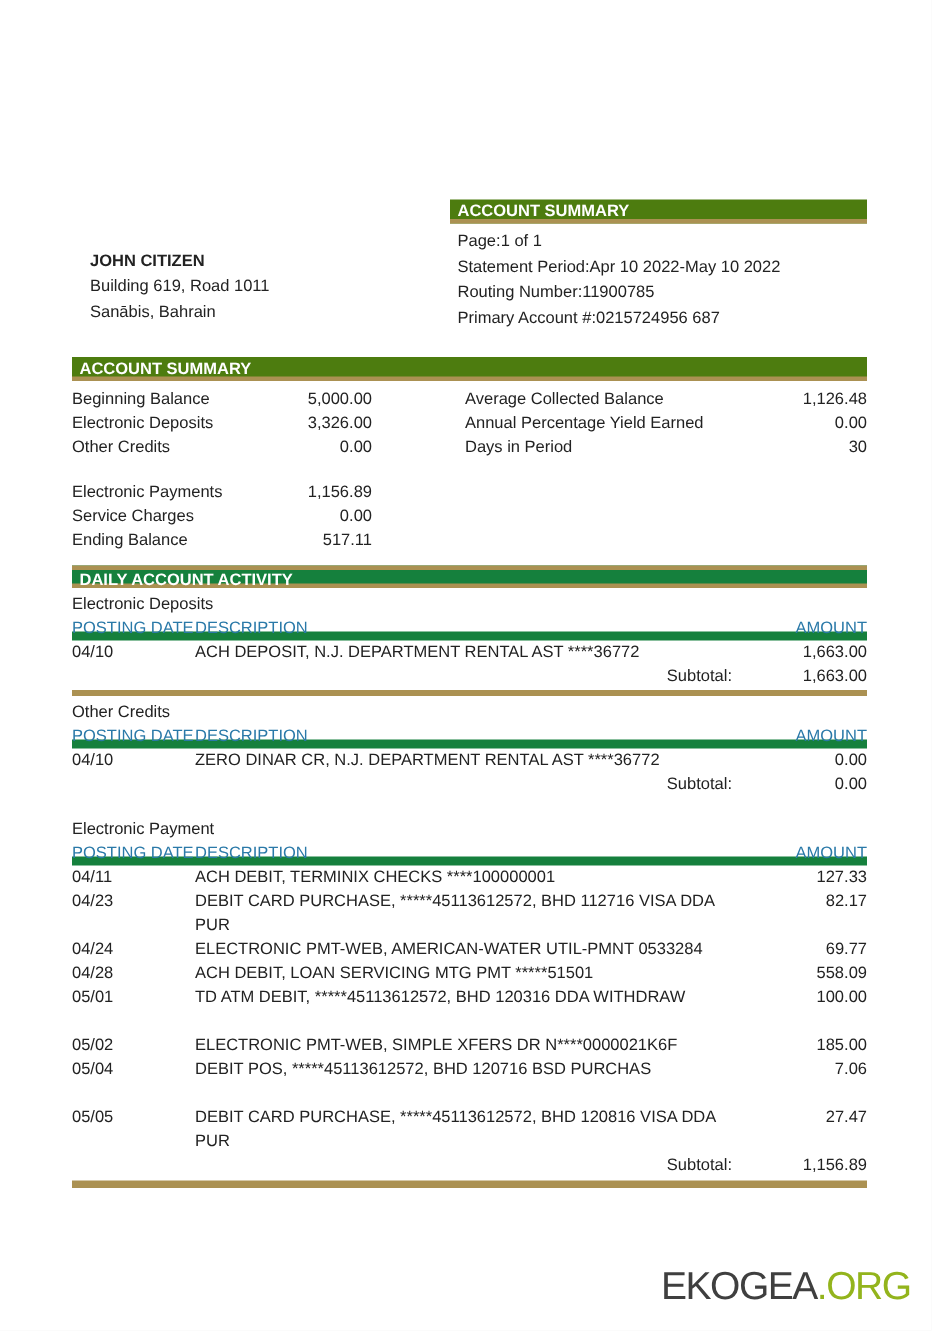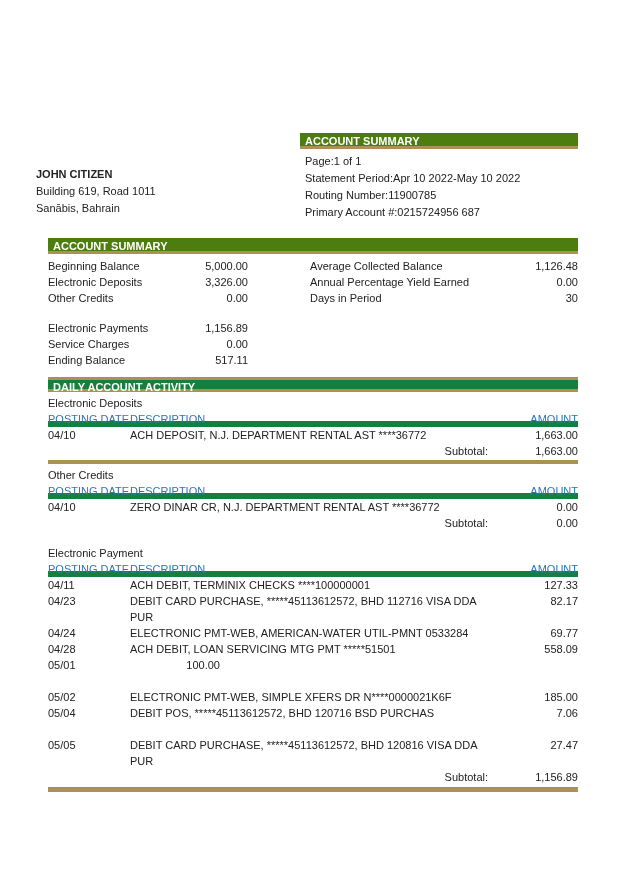--- a/index.html
+++ b/index.html
@@ -34,21 +34,21 @@
   .bar {
     background:#4d7c0f; color:#fff; font-weight:bold; font-size:11px;
     height:16px; line-height:16px; padding:0 5px;
     border-bottom:3px solid #ab9152;
   }
   .pair-rows { padding-top:4px; }
   .pair-row { display:flex; justify-content:flex-start; height:17px; line-height:17px; padding-left:5px; }
   .pair-row .v { text-align:right; }
 
   
-  .recipient { position:absolute; left:36px; top:166px; font-size:11px; line-height:17px; }
+  .recipient { position:absolute; left:60px; top:166px; font-size:11px; line-height:17px; }
   .recipient .name { font-weight:bold; }
 
   
   .main { position:absolute; left:48px; top:238px; width:530px; font-size:11px; }
 
   .as-grid { display:flex; justify-content:space-between; padding-top:4px; }
   .as-left { width:200px; }
   .as-right { width:268px; }
   .as-gap { height:14px; }
   .as-row { display:flex; justify-content:space-between; height:16px; line-height:16px; }
@@ -265,20 +265,21 @@
           </div>
 
           <div class="trow">
             <span class="c-date">04/28</span>
             <span class="c-desc">ACH DEBIT, LOAN SERVICING MTG PMT *****51501</span>
             <span class="c-amt">558.09</span>
           </div>
 
           <div class="trow">
             <span class="c-date">05/01</span>
+            <span class="c-desc">TD ATM DEBIT, *****45113612572, BHD 120316 DDA WITHDRAW</span>
             <span class="c-amt">100.00</span>
           </div>
 
           <div class="trow gap-before">
             <span class="c-date">05/02</span>
             <span class="c-desc">ELECTRONIC PMT-WEB, SIMPLE XFERS DR N****0000021K6F</span>
             <span class="c-amt">185.00</span>
           </div>
 
           <div class="trow">
@@ -296,14 +297,17 @@
       <div class="subtotal payments-subtotal">
         <span class="lbl">Subtotal:</span>
         <span class="c-amt">1,156.89</span>
       </div>
       <div class="gold-bar thick"></div>
     </div>
 
   </div>
 
 
+  <div class="watermark">
+    <span>EKOGEA</span><span class="tld">.ORG</span>
+  </div>
 
 </div>
 
 </body></html>

